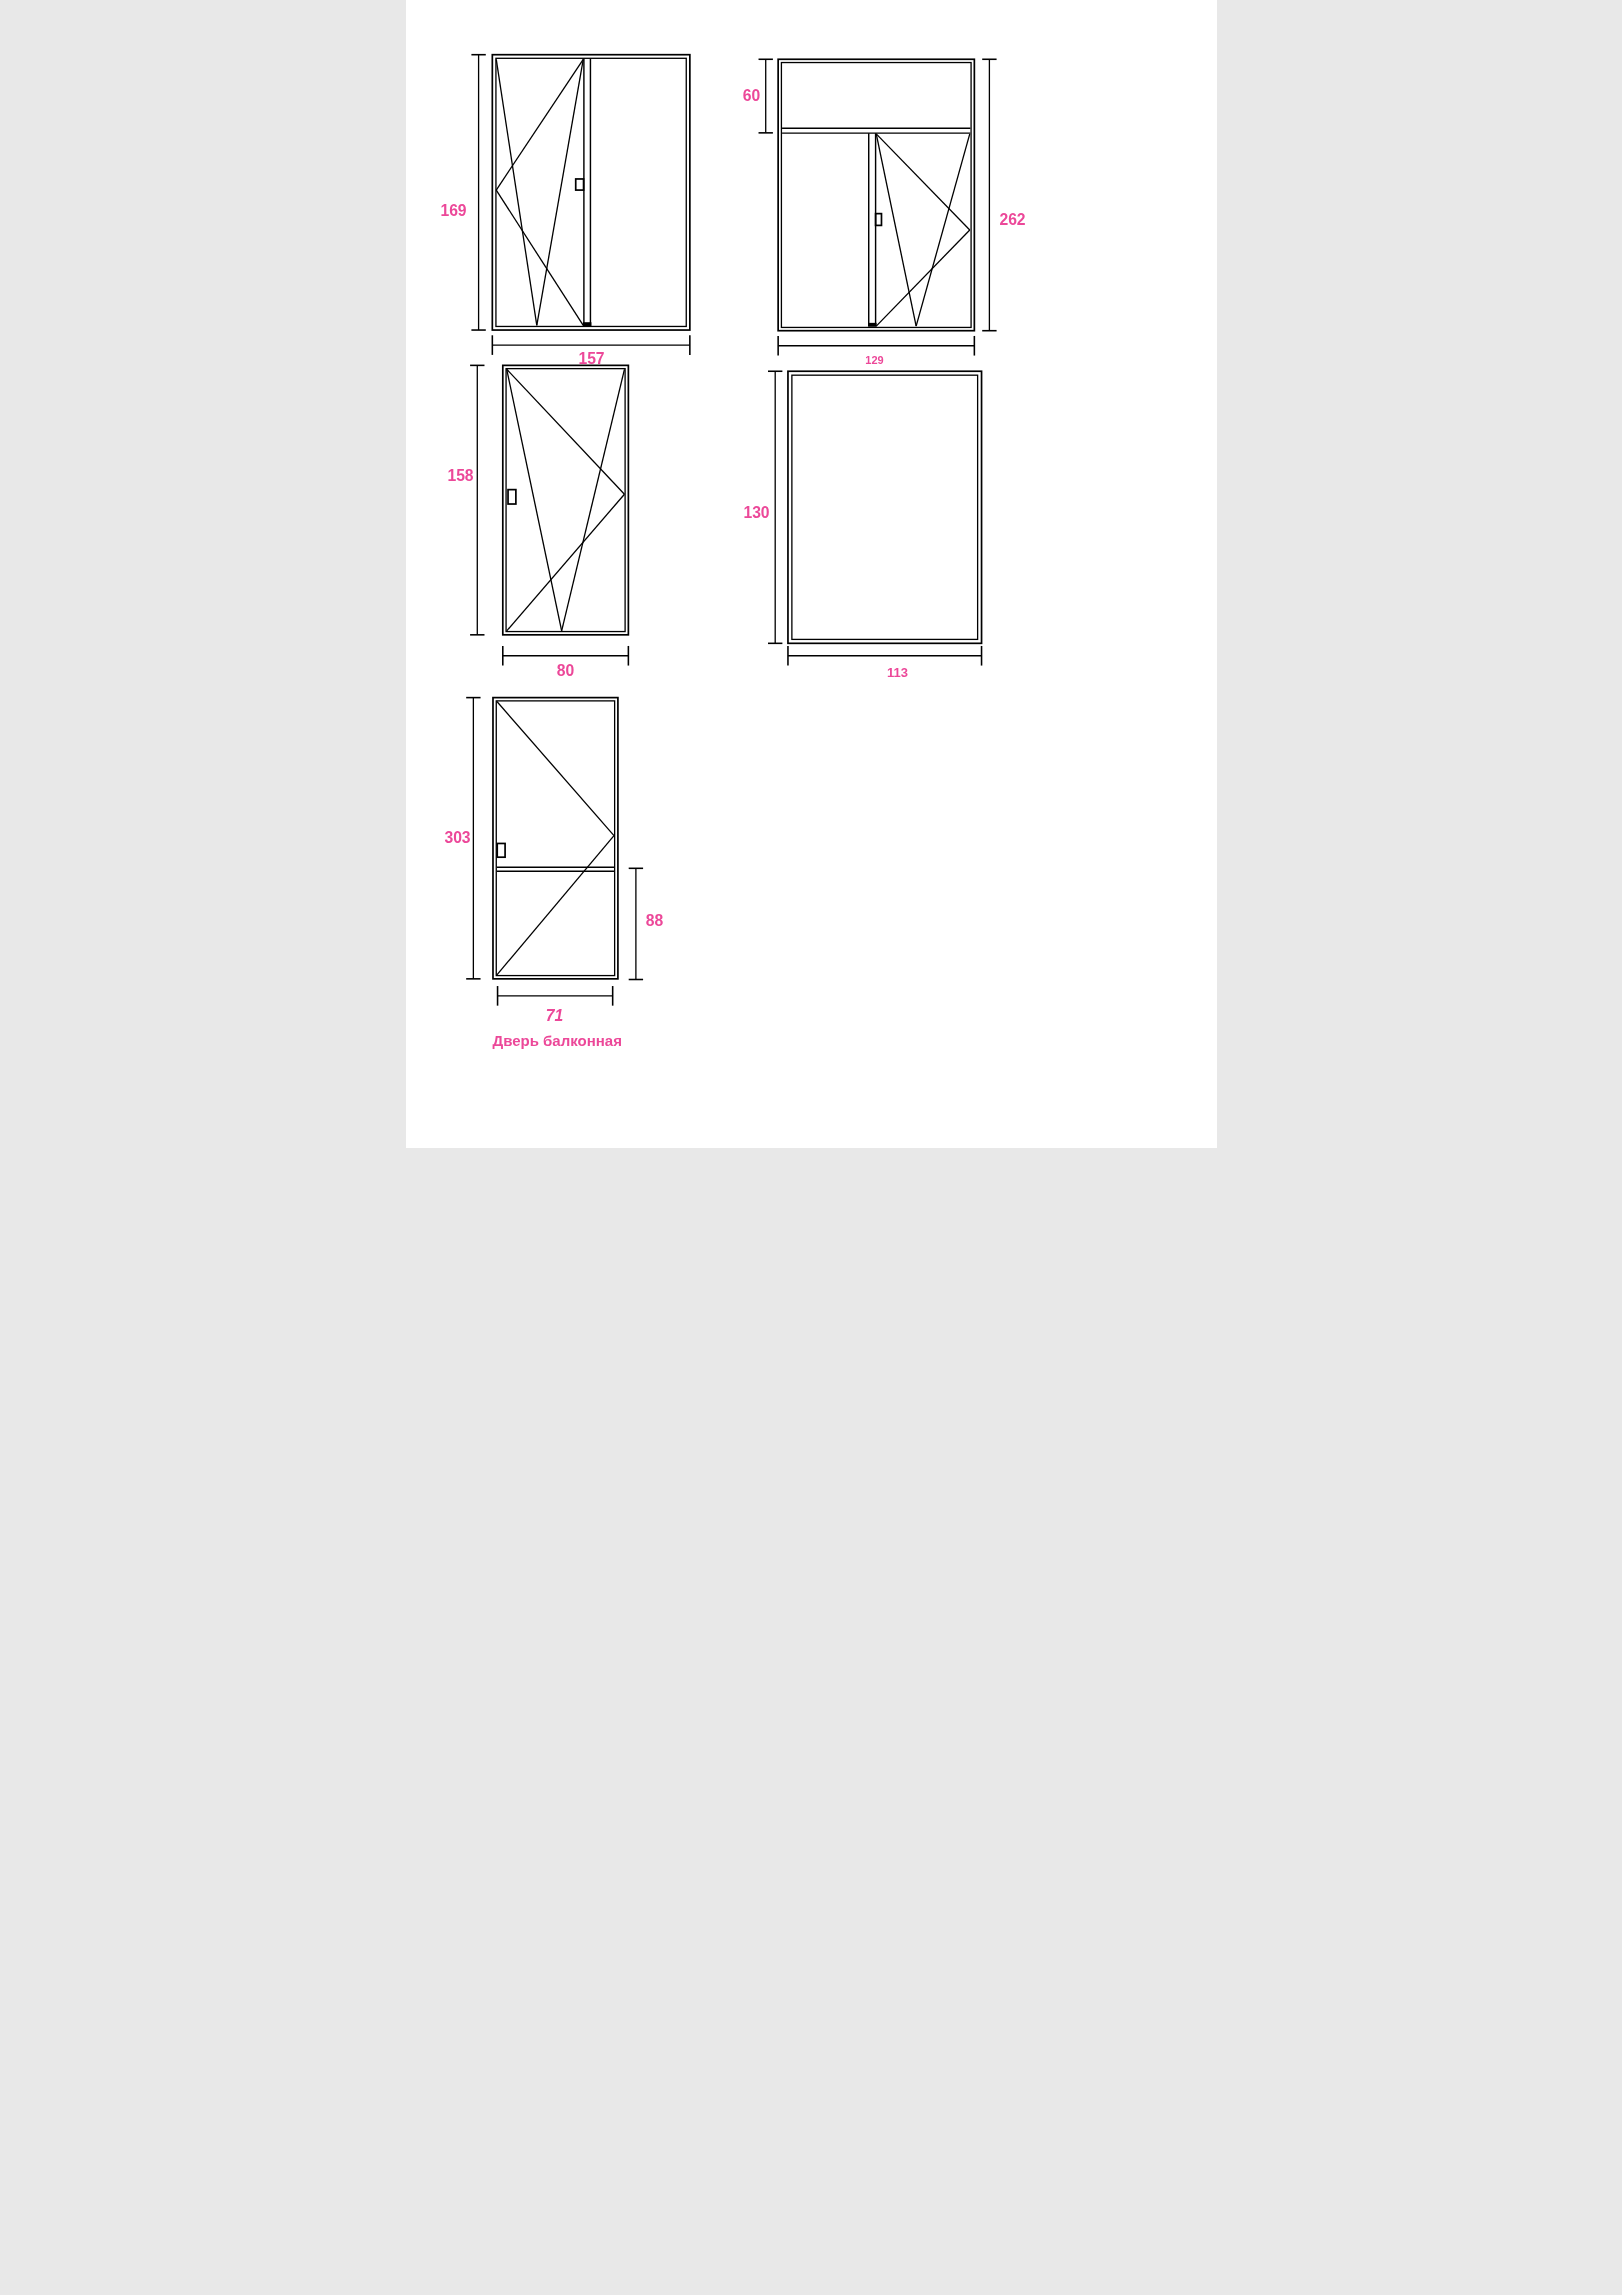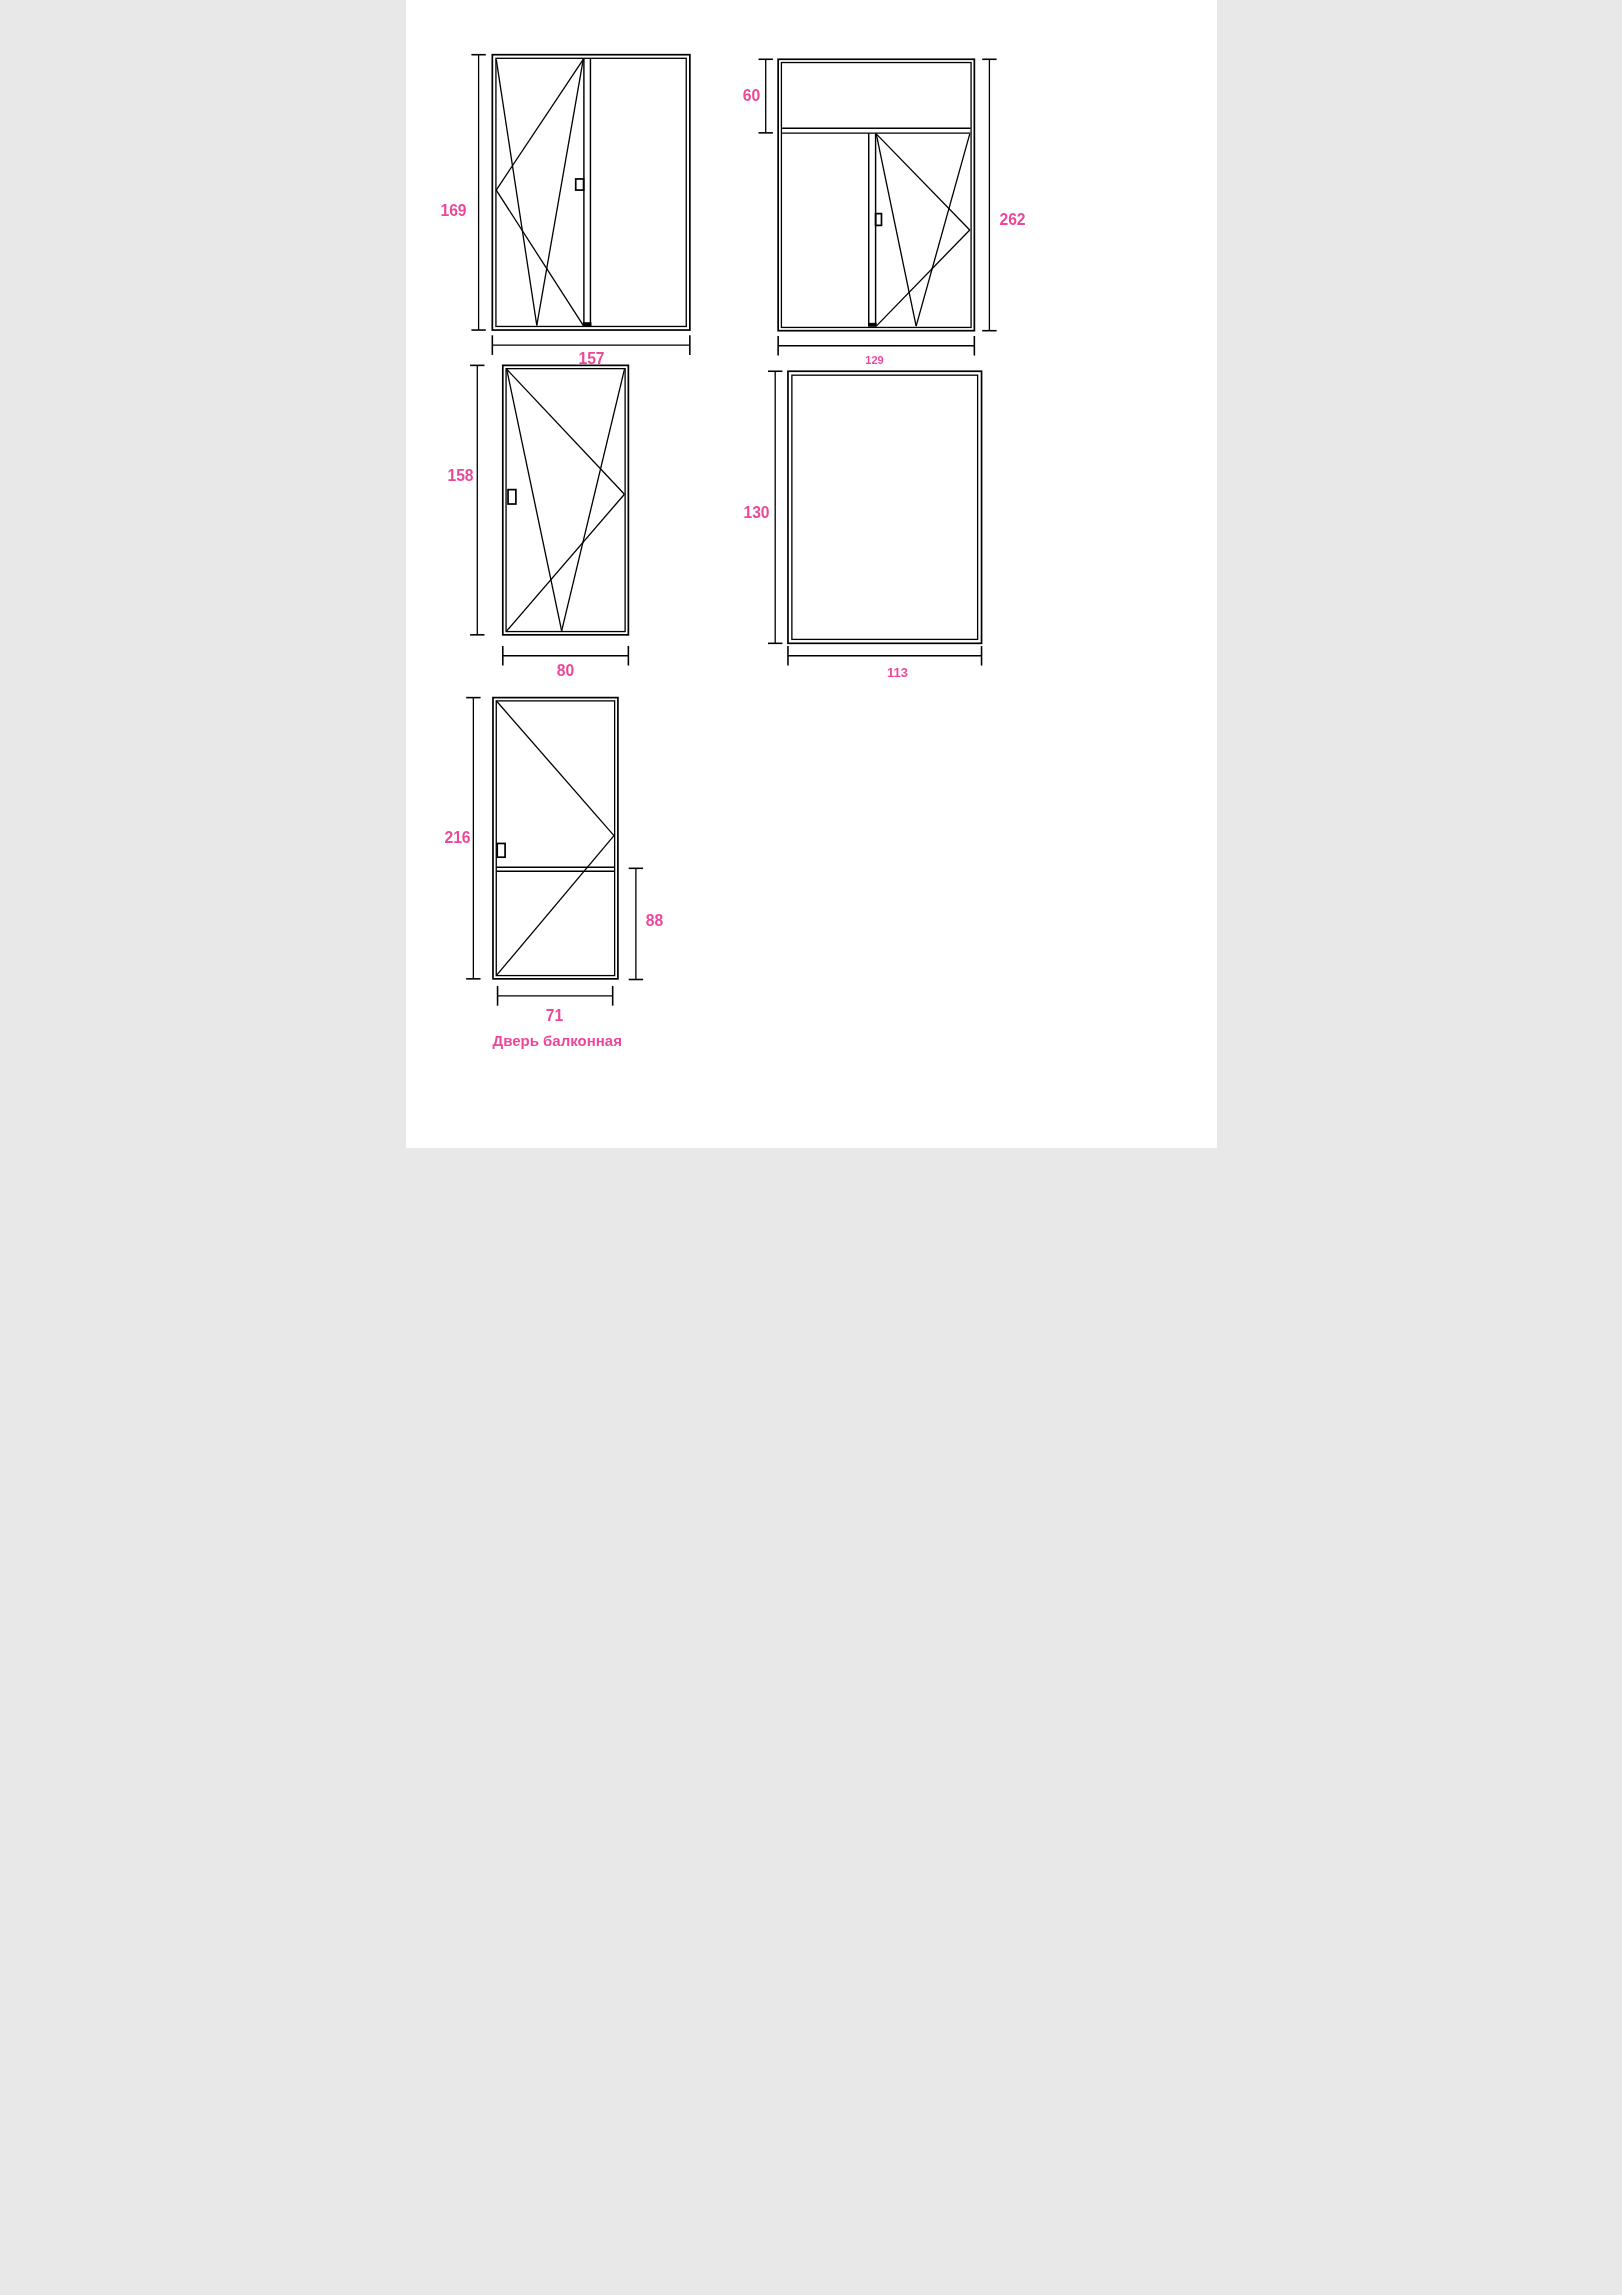--- a/index.html
+++ b/index.html
@@ -137,19 +137,19 @@
   <div class="label-overlay">
       <div class="dim-label" style="left: 48px; top: 211px; font-size: 15.7px;">169</div>
       <div class="dim-label" style="left: 186px; top: 359px; font-size: 15.7px;">157</div>
       <div class="dim-label" style="left: 346px; top: 96px; font-size: 15.7px;">60</div>
       <div class="dim-label" style="left: 607px; top: 220px; font-size: 15.7px;">262</div>
       <div class="dim-label" style="left: 469px; top: 360px; font-size: 11px;">129</div>
       <div class="dim-label" style="left: 55px; top: 476px; font-size: 15.7px;">158</div>
       <div class="dim-label" style="left: 160px; top: 671px; font-size: 15.7px;">80</div>
       <div class="dim-label" style="left: 351px; top: 513px; font-size: 15.7px;">130</div>
       <div class="dim-label" style="left: 492px; top: 672px; font-size: 13px; text-align: center;">113</div>
-      <div class="dim-label" style="left: 52px; top: 838px; font-size: 15.7px;">216</div>
+      <div class="dim-label" style="left: 52px; top: 838px; font-size: 15.7px;">303</div>
       <div class="dim-label" style="left: 249px; top: 921px; font-size: 15.7px;">88</div>
-      <div class="dim-label" style="left: 149px; top: 1016px; font-size: 15.7px;">71</div>
+      <div class="dim-label" style="left: 149px; top: 1016px; font-size: 15.7px; font-style: italic;">71</div>
       <div class="dim-label start" style="left: 87px; top: 1040px; font-size: 15px;">Дверь балконная</div>
     </div>
 </div>
 
 
 </body></html>

